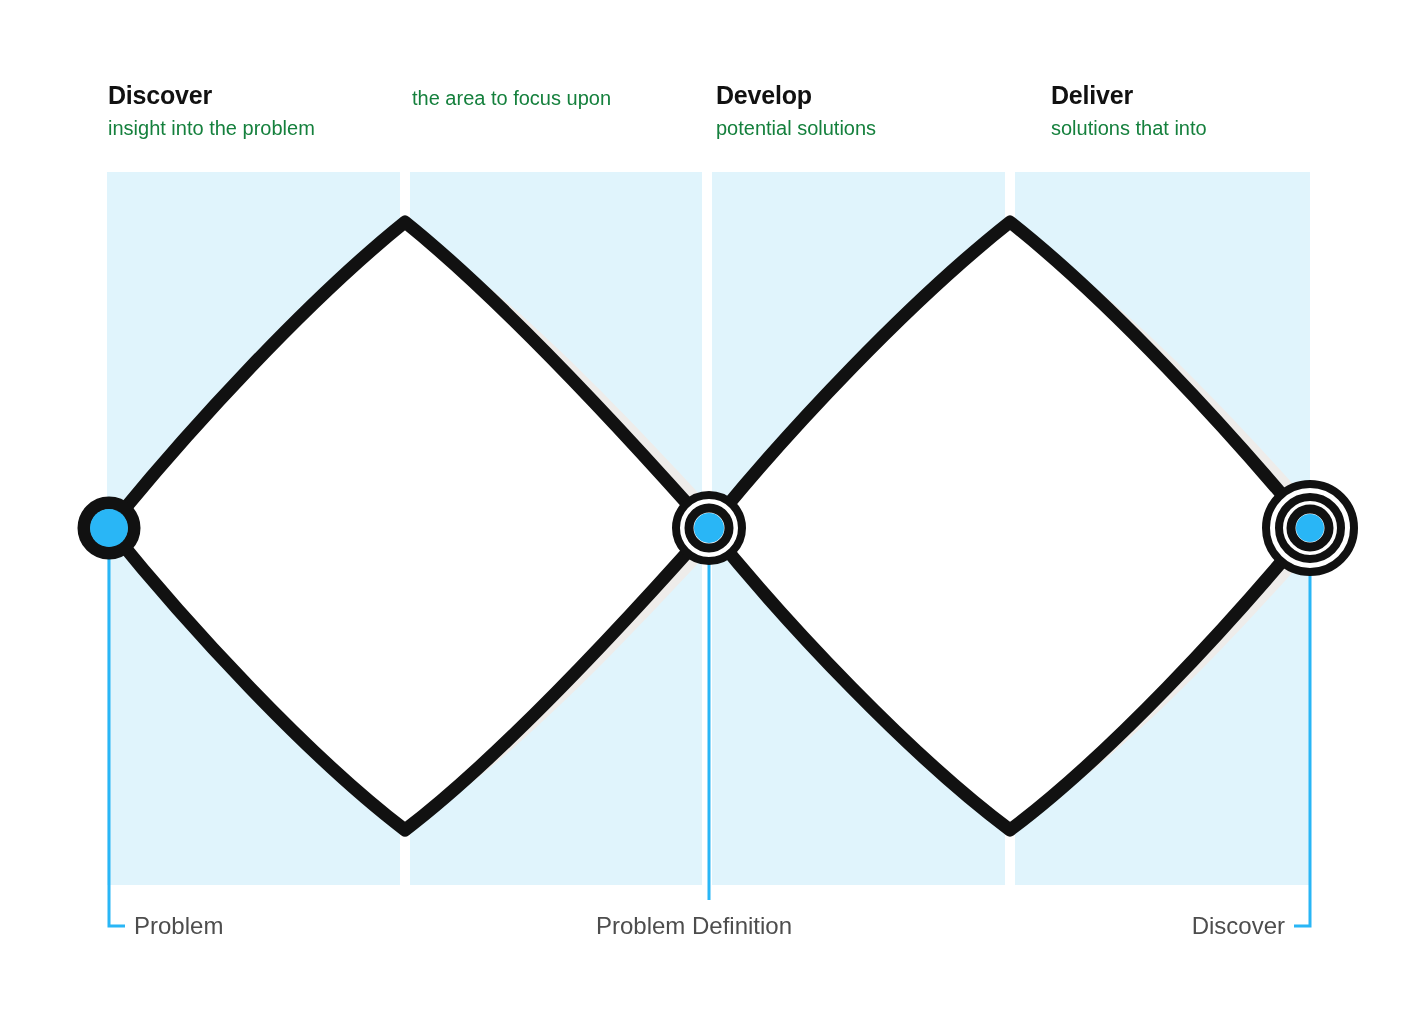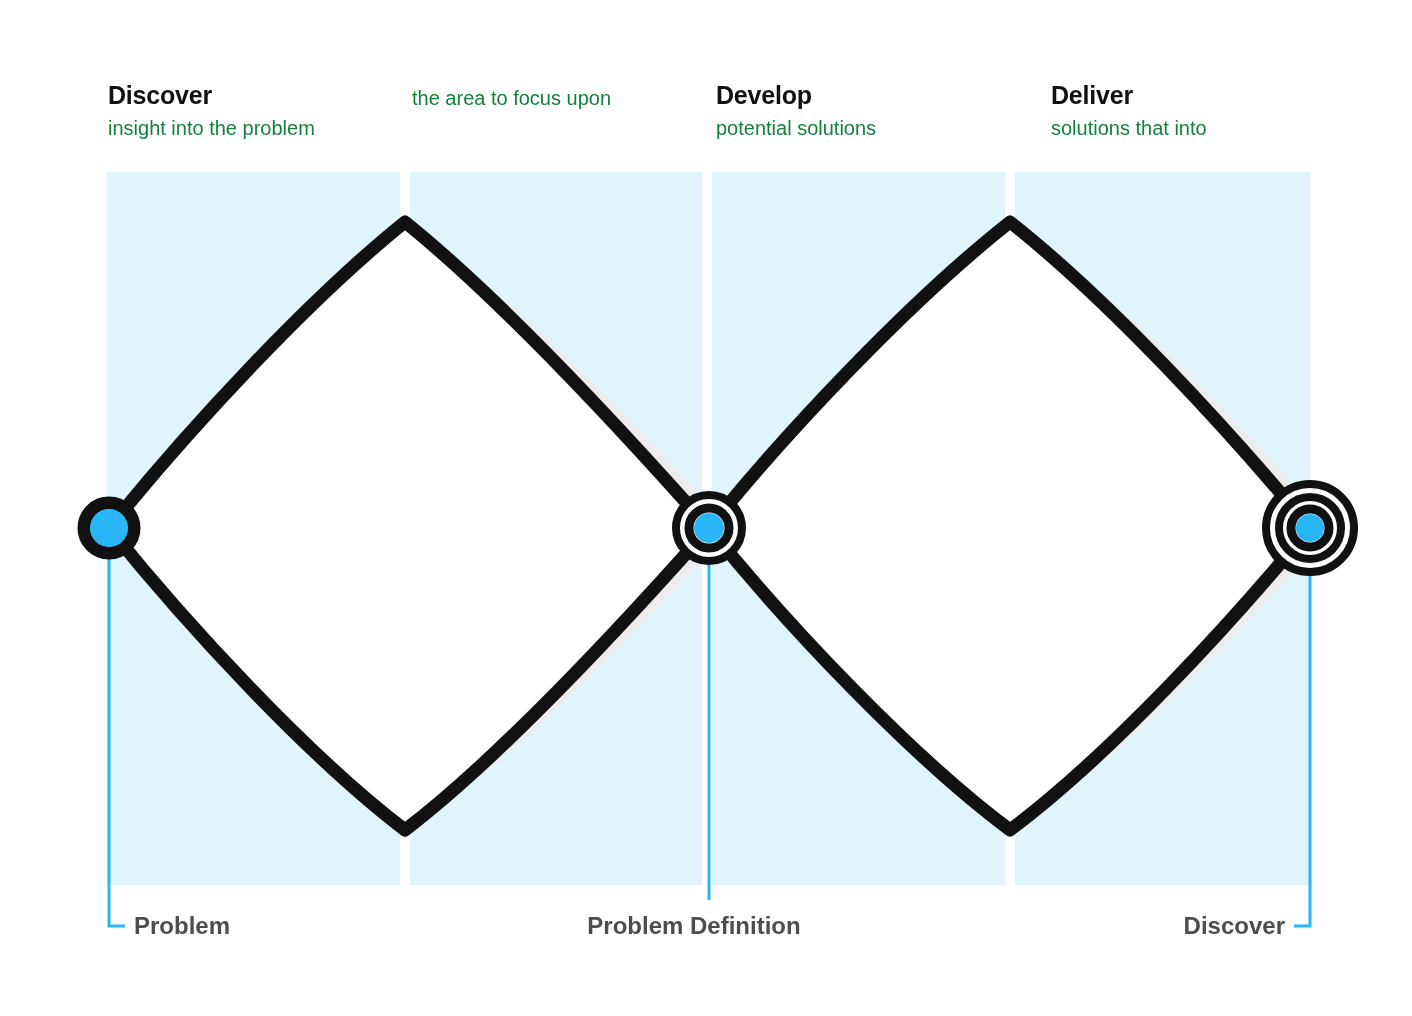--- a/index.html
+++ b/index.html
@@ -42,21 +42,20 @@
     white-space: nowrap;
   }
 
   
   .milestone-label {
     position: absolute;
     font-size: 24px;
     color: #4d4d4d;
     line-height: 28px;
     white-space: nowrap;
-    font-weight: bold;
   }
 
   
   #canvas {
     position: absolute;
     left: 0;
     top: 0;
     width: 1412px;
     height: 1016px;
   }

